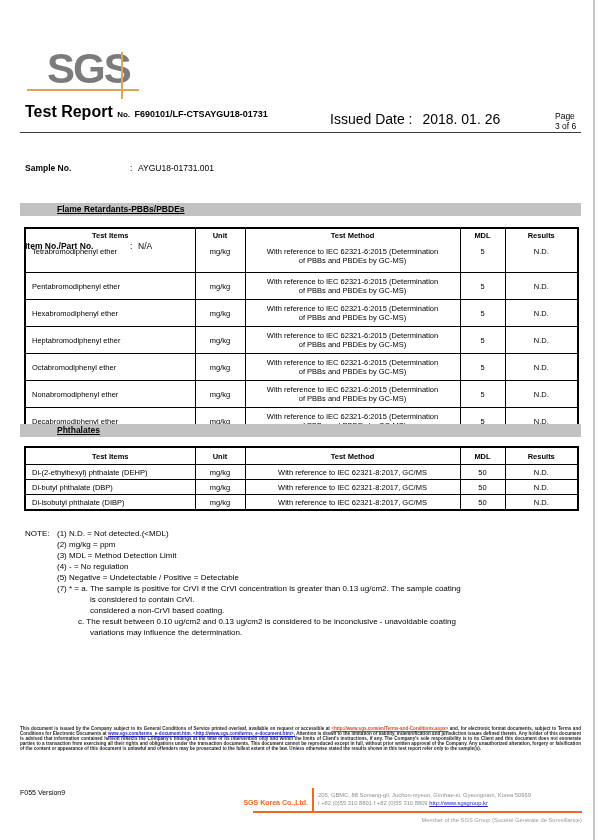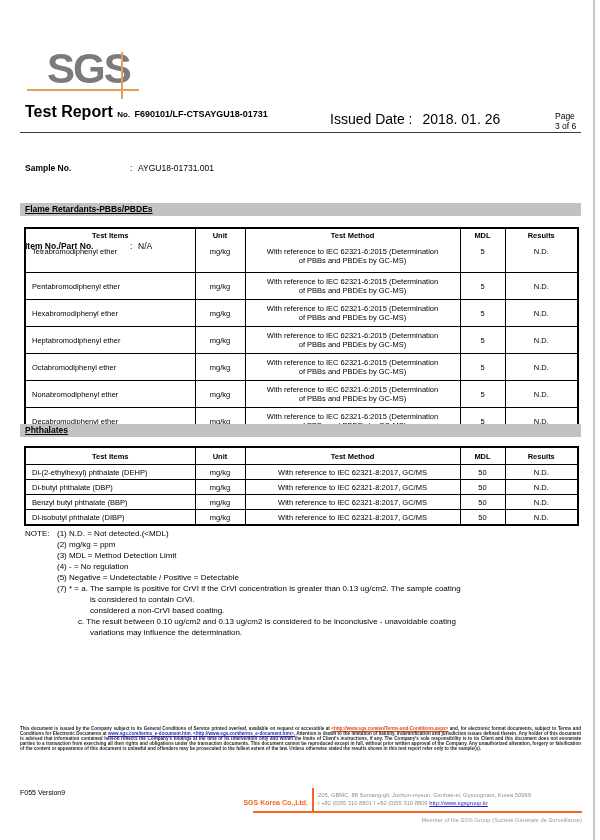--- a/index.html
+++ b/index.html
@@ -27,21 +27,21 @@
   .header-rule{position:absolute;left:20px;top:132px;width:561px;height:1px;background:#3a3a3a;}
 
   
   .sample-info{position:absolute;left:25px;top:136px;font-size:8.5px;line-height:13px;}
   .si-label{display:inline-block;width:105px;font-weight:bold;margin-top:26px;}
   .si-colon{display:inline-block;width:8px;}
 
   
   .bar{position:absolute;left:20px;width:561px;height:13px;background:#c2c2c2;
     font-size:8.5px;font-weight:bold;line-height:13px;padding-left:5px;box-sizing:border-box;}
-  .bar span{text-decoration:underline;}
+  .bar span{text-decoration:underline;margin-left:32px;}
   #bar1{top:203px;} #bar2{top:424px;}
 
   
   .rtable{position:absolute;left:24px;width:553px;border-collapse:collapse;table-layout:fixed;
     font-size:7.5px;border:2px solid #000;}
   .rtable th,.rtable td{border:1px solid #000;padding:1px 3px;text-align:center;vertical-align:middle;}
   .rtable th{font-weight:bold;}
   .rtable .item{text-align:left;padding-left:6px;}
   .rtable .method{white-space:pre-line;line-height:9px;}
   #table1{top:227px;} #table2{top:446px;}
@@ -206,27 +206,20 @@
     <tbody>
       <tr>
         <td class="item">Di-(2-ethylhexyl) phthalate (DEHP)</td>
         <td class="unit">mg/kg</td>
         <td class="method">With reference to IEC 62321-8:2017, GC/MS</td>
         <td class="mdl">50</td>
         <td class="result">N.D.</td>
       </tr>
       <tr>
         <td class="item">Di-butyl phthalate (DBP)</td>
-        <td class="unit">mg/kg</td>
-        <td class="method">With reference to IEC 62321-8:2017, GC/MS</td>
-        <td class="mdl">50</td>
-        <td class="result">N.D.</td>
-      </tr>
-      <tr>
-        <td class="item">Benzyl butyl phthalate (BBP)</td>
         <td class="unit">mg/kg</td>
         <td class="method">With reference to IEC 62321-8:2017, GC/MS</td>
         <td class="mdl">50</td>
         <td class="result">N.D.</td>
       </tr>
       <tr>
         <td class="item">Di-isobutyl phthalate (DIBP)</td>
         <td class="unit">mg/kg</td>
         <td class="method">With reference to IEC 62321-8:2017, GC/MS</td>
         <td class="mdl">50</td>

